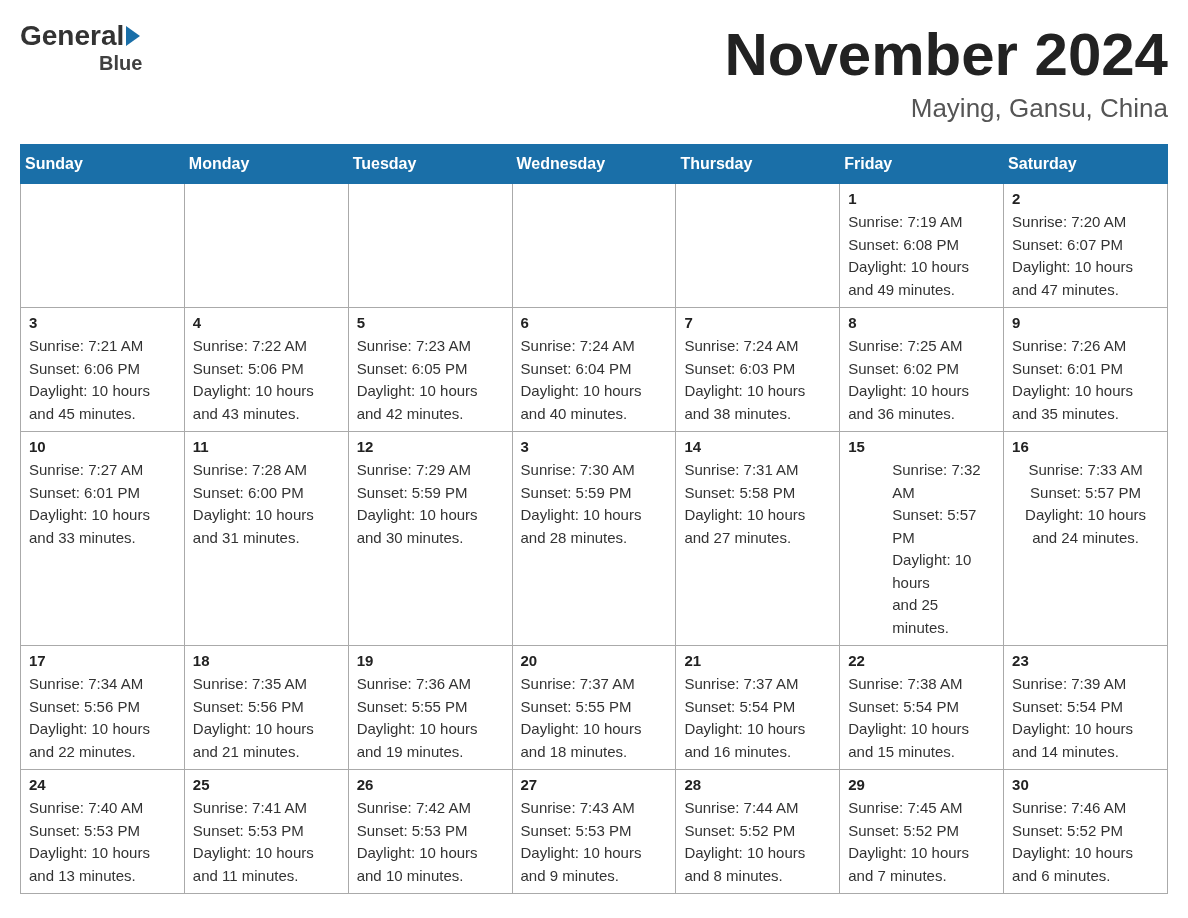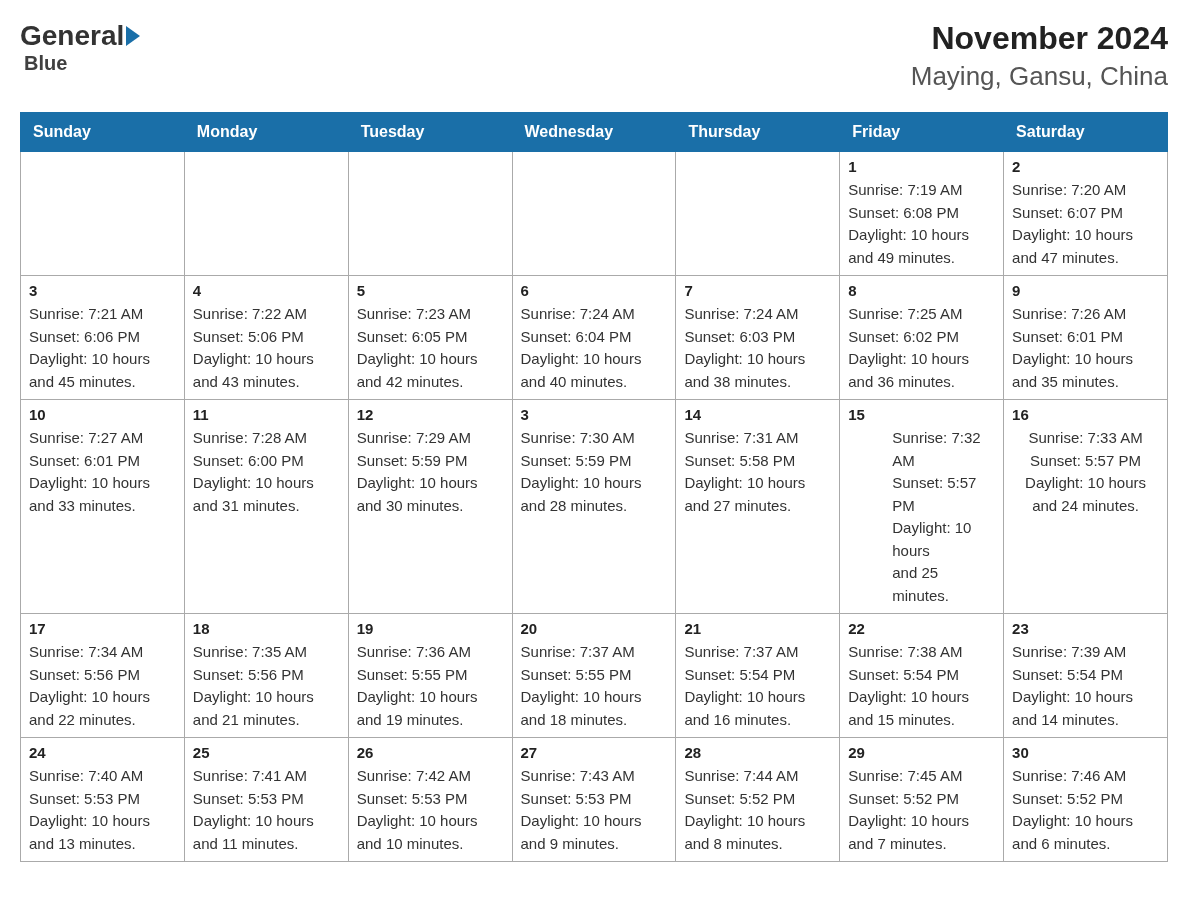--- a/index.html
+++ b/index.html
@@ -12,21 +12,21 @@
     }
     .header-area {
       display: flex;
       justify-content: space-between;
       align-items: flex-start;
       margin-bottom: 20px;
     }
     .logo {
       display: flex;
       flex-direction: column;
-      align-items: flex-start;
+      align-items: flex-end;
     }
     .logo-text {
       display: flex;
       align-items: center;
       font-size: 28px;
       font-weight: bold;
       color: #333;
     }
     .logo-general { color: #333; }
     .logo-arrow {
@@ -41,37 +41,37 @@
     .logo-subtitle {
       color: #404040;
       font-size: 20px;
       font-weight: bold;
       margin-left: 4px;
     }
     .title-area {
       text-align: right;
     }
     .main-title {
-      font-size: 32px;
+      font-size: 60px;
       font-weight: bold;
       color: #222;
     }
     .subtitle {
       font-size: 26px;
       color: #555;
       margin-top: 4px;
     }
     .calendar {
       width: 100%;
       border-collapse: collapse;
     }
     .calendar th {
       background-color: #1a6fa8;
       color: #fff;
-      padding: 10px 12px;
+      padding: 10px 4px;
       font-size: 16px;
       font-weight: bold;
       text-align: left;
       border: 1px solid #1a6fa8;
     }
     .calendar td {
       border: 1px solid #aaa;
       vertical-align: top;
       padding: 6px 8px;
       width: calc(100% / 7);

